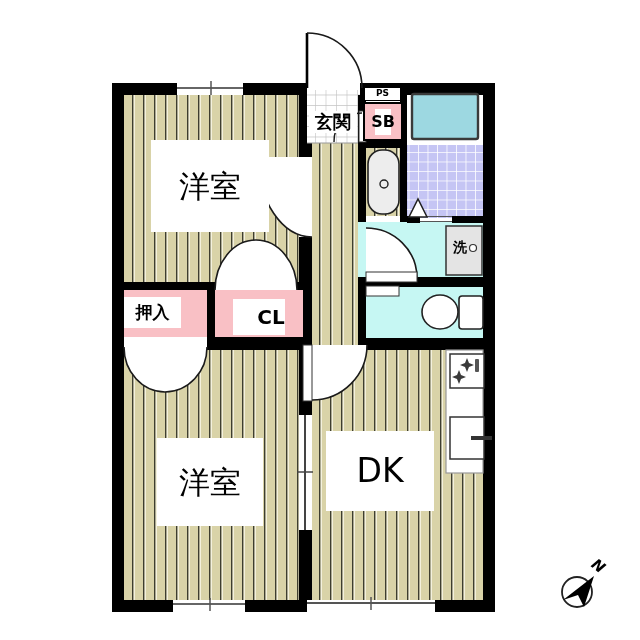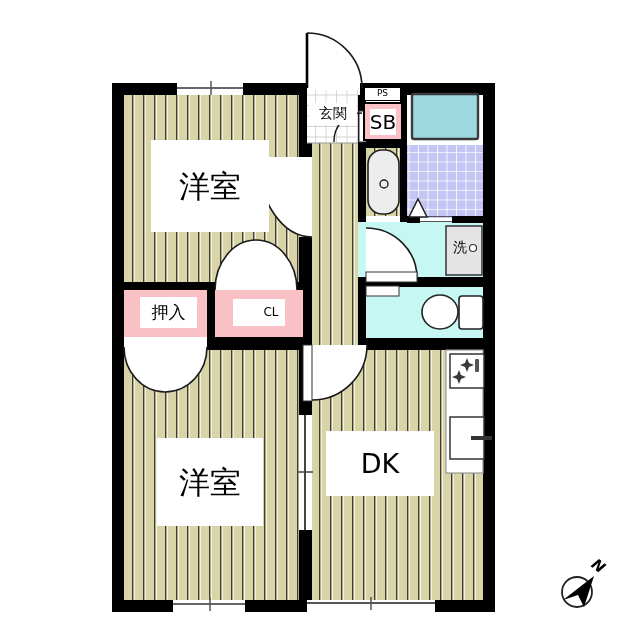--- a/index.html
+++ b/index.html
@@ -3,21 +3,21 @@
 <meta charset="utf-8">
 <style>
   html,body{margin:0;padding:0;background:#fff;}
   .plan{
     position:relative;width:640px;height:640px;background:#ffffff;
     font-family:"DejaVu Sans",sans-serif;color:#000;overflow:hidden;
   }
   .plan svg{position:absolute;left:0;top:0;}
   .lbl{
     position:absolute;display:flex;align-items:center;justify-content:center;
-    background:#fff;color:#000;box-sizing:border-box;text-align:center;line-height:1.1;
+    background:#fff;color:#000;box-sizing:border-box;text-align:center;line-height:1.1;font-weight:bold;
   }
   .room-lbl{flex-direction:column;font-weight:500;}
   .room-lbl .l1,.room-lbl .l2{display:block;}
   .transparent{background:transparent;}
   .n-letter{
     position:absolute;background:transparent;font-weight:bold;font-style:italic;
     transform:rotate(38deg);font-size:15px;
   }
 </style>
 </head>
@@ -151,33 +151,33 @@
   </svg>
 
   <div class="lbl room-lbl" style="left:151px;top:140px;width:118px;height:92px;font-size:31px;">
     <span class="l1">洋室</span>
   </div>
 
   <div class="lbl room-lbl" style="left:157px;top:438px;width:106px;height:88px;font-size:31px;">
     <span class="l1">洋室</span>
   </div>
 
-  <div class="lbl room-lbl" style="left:326px;top:431px;width:108px;height:65px;font-size:27px;">
+  <div class="lbl room-lbl" style="left:326px;top:431px;width:108px;height:80px;font-size:33px;">
     <span class="l1">DK</span>
   </div>
 
-  <div class="lbl" style="left:309px;top:103px;width:48px;height:22px;font-size:14px;">玄関</div>
+  <div class="lbl" style="left:309px;top:111px;width:48px;height:22px;font-size:18px;">玄関</div>
 
   <div class="lbl" style="left:364px;top:87px;width:37px;height:14px;font-size:9px;border:1.5px solid #000;">PS</div>
 
   <div class="lbl" style="left:363px;top:102px;width:40px;height:39px;background:#f9c0c5;border:2px solid #000;">
-    <div class="lbl" style="position:static;width:26px;height:26px;font-size:20px;">SB</div>
+    <div class="lbl" style="position:static;width:16px;height:26px;font-size:16px;">SB</div>
   </div>
 
-  <div class="lbl" style="left:140px;top:297px;width:57px;height:31px;font-size:17px;">押入</div>
+  <div class="lbl" style="left:124px;top:297px;width:57px;height:31px;font-size:17px;">押入</div>
 
-  <div class="lbl" style="left:233px;top:299px;width:52px;height:27px;font-size:12px;padding-left:24px;">CL</div>
+  <div class="lbl" style="left:233px;top:299px;width:52px;height:36px;font-size:20px;padding-left:24px;">CL</div>
 
   <div class="lbl transparent" style="left:449px;top:239px;width:22px;height:18px;font-size:14px;">洗</div>
 
   <div class="n-letter" style="left:592px;top:557px;">N</div>
 
 </div>
 
 </body></html>

